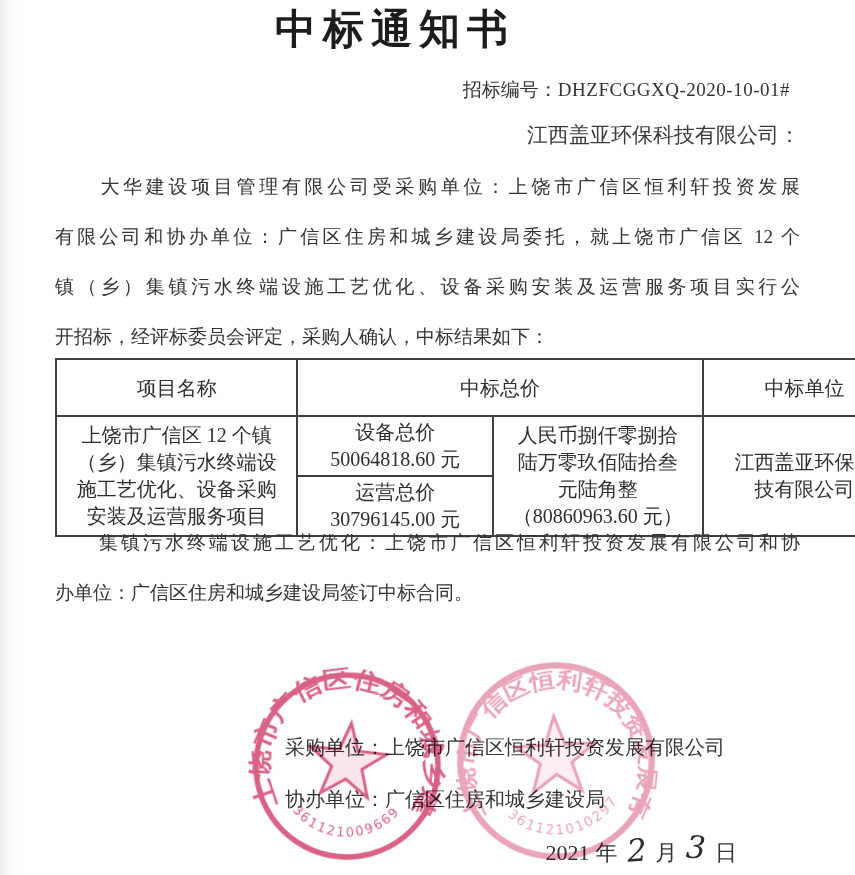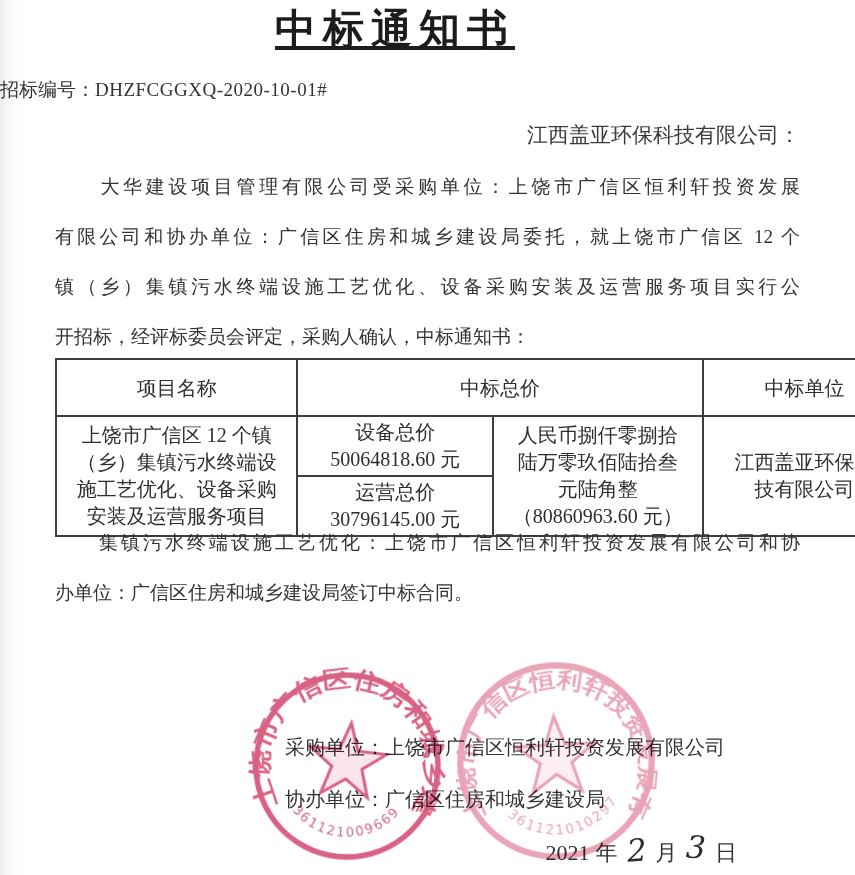--- a/index.html
+++ b/index.html
@@ -4,24 +4,24 @@
 <style>
   html,body{margin:0;padding:0;background:#ffffff;}
   .page{
     position:relative;width:855px;height:875px;overflow:hidden;
     background:linear-gradient(90deg,#ececec 0px,#fbfbfb 10px,#ffffff 26px);
     font-family:"Liberation Serif","DejaVu Serif",serif;
     color:#2e2e2e;
   }
   .doc-title{
     position:absolute;top:2px;left:0;width:790px;text-align:center;
-    font-size:41px;font-weight:bold;letter-spacing:7px;color:#1c1c1c;line-height:54px;text-decoration:underline;
+    font-size:41px;font-weight:bold;letter-spacing:7px;color:#1c1c1c;line-height:54px;
   }
   .tender-line{
-    position:absolute;top:72px;left:0;width:790px;text-align:left;
+    position:absolute;top:72px;left:0;width:790px;text-align:right;
     font-size:19px;line-height:36px;color:#333;
   }
   .tender-code{letter-spacing:0.5px;}
   .recipient{
     position:absolute;top:110px;left:55px;width:745px;
     font-size:21px;line-height:50px;color:#3a3a3a;text-align:right;
   }
   .para{position:absolute;left:55px;width:745px;font-size:19px;color:#333;}
   .body-para{top:162px;}
   .closing-para{top:518px;}
@@ -71,21 +71,21 @@
   <div class="doc-title">中标通知书</div>
 
   <div class="tender-line"><span>招标编号：</span><span class="tender-code">DHZFCGGXQ-2020-10-01#</span></div>
 
   <div class="recipient">江西盖亚环保科技有限公司：</div>
 
   <div class="para body-para">
       <div class="para-line">　　大华建设项目管理有限公司受采购单位：上饶市广信区恒利轩投资发展</div>
       <div class="para-line">有限公司和协办单位：广信区住房和城乡建设局委托，就上饶市广信区 12 个</div>
       <div class="para-line">镇（乡）集镇污水终端设施工艺优化、设备采购安装及运营服务项目实行公</div>
-      <div class="para-line">开招标，经评标委员会评定，采购人确认，中标通知书：</div>
+      <div class="para-line">开招标，经评标委员会评定，采购人确认，中标结果如下：</div>
     </div>
 
   <table class="award-table">
     <colgroup>
       <col style="width:28.4%">
       <col style="width:23.0%">
       <col style="width:24.7%">
       <col style="width:23.9%">
     </colgroup>
     <tbody>

